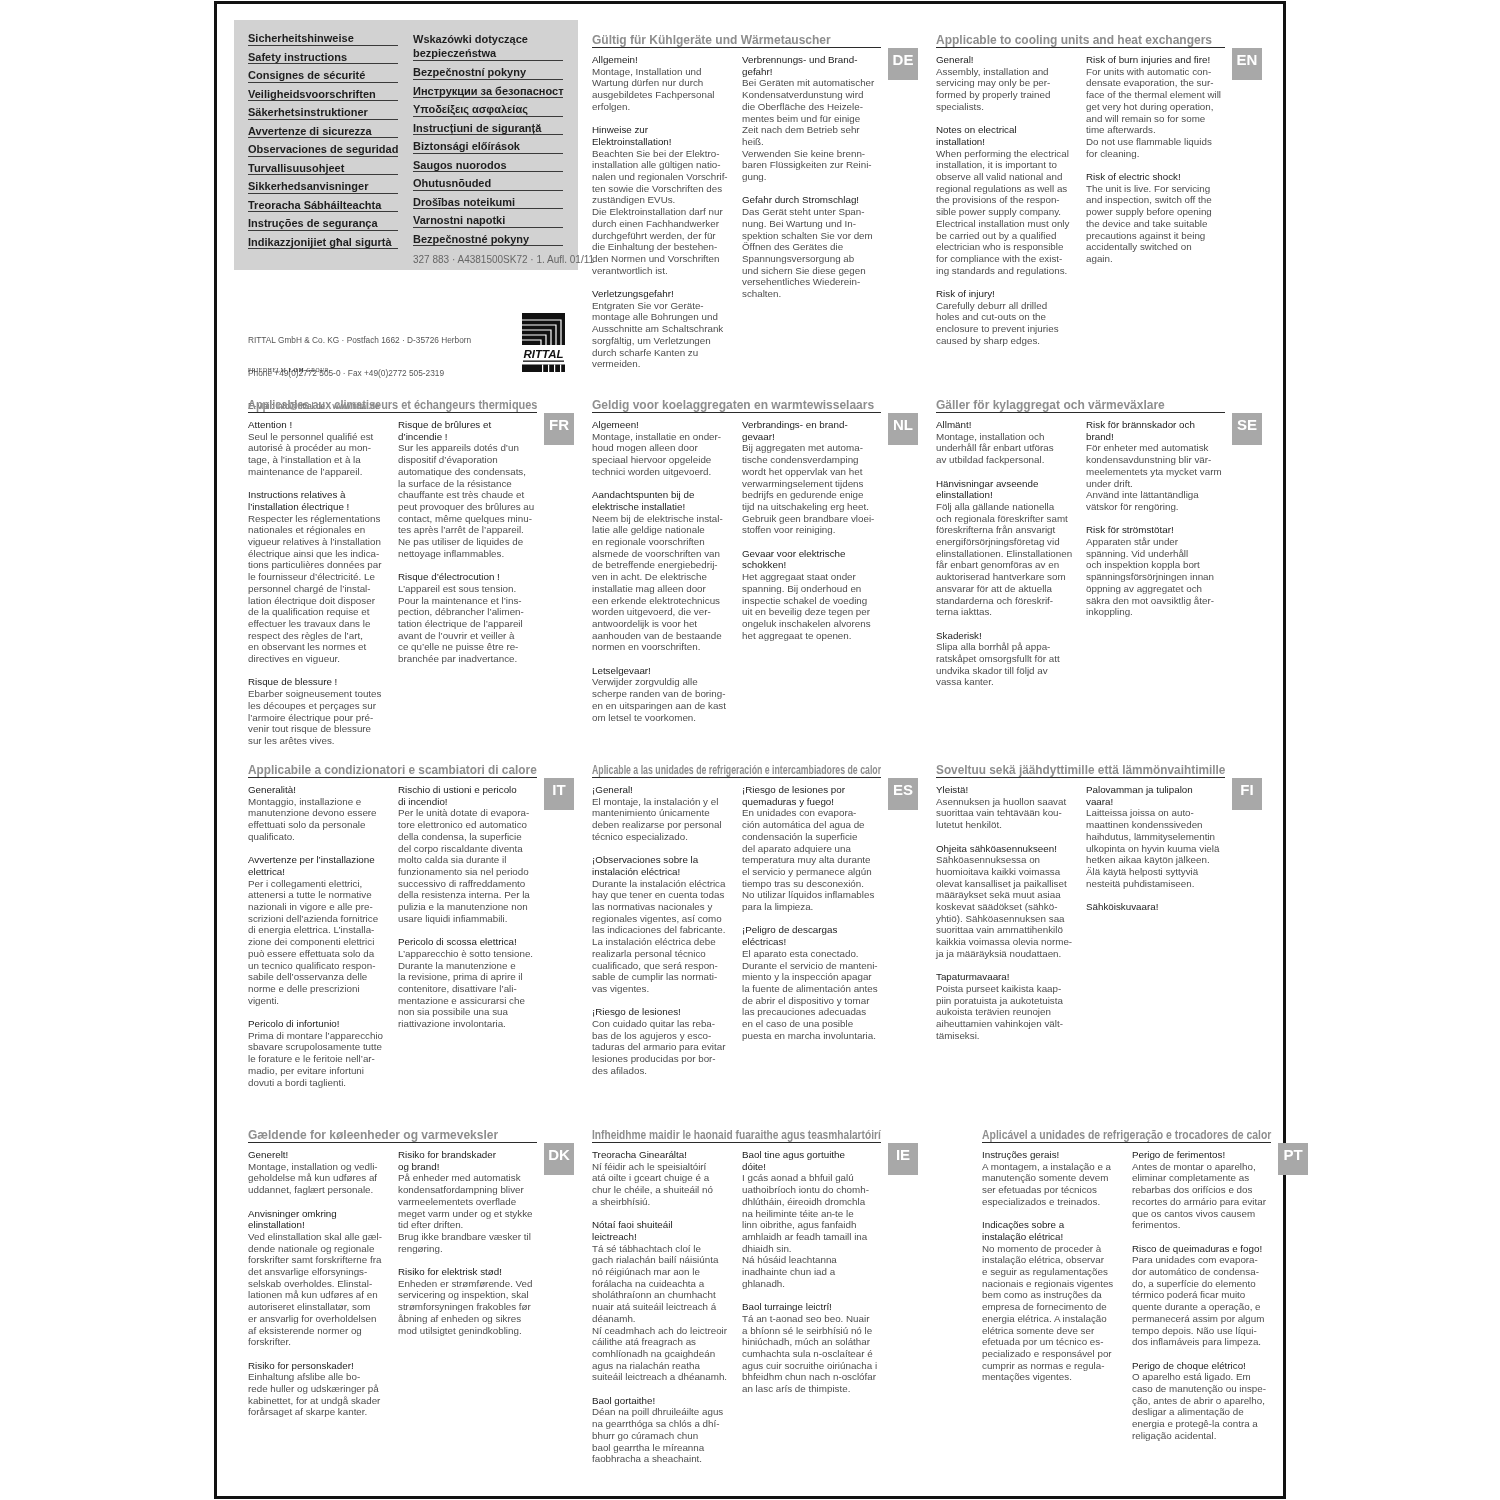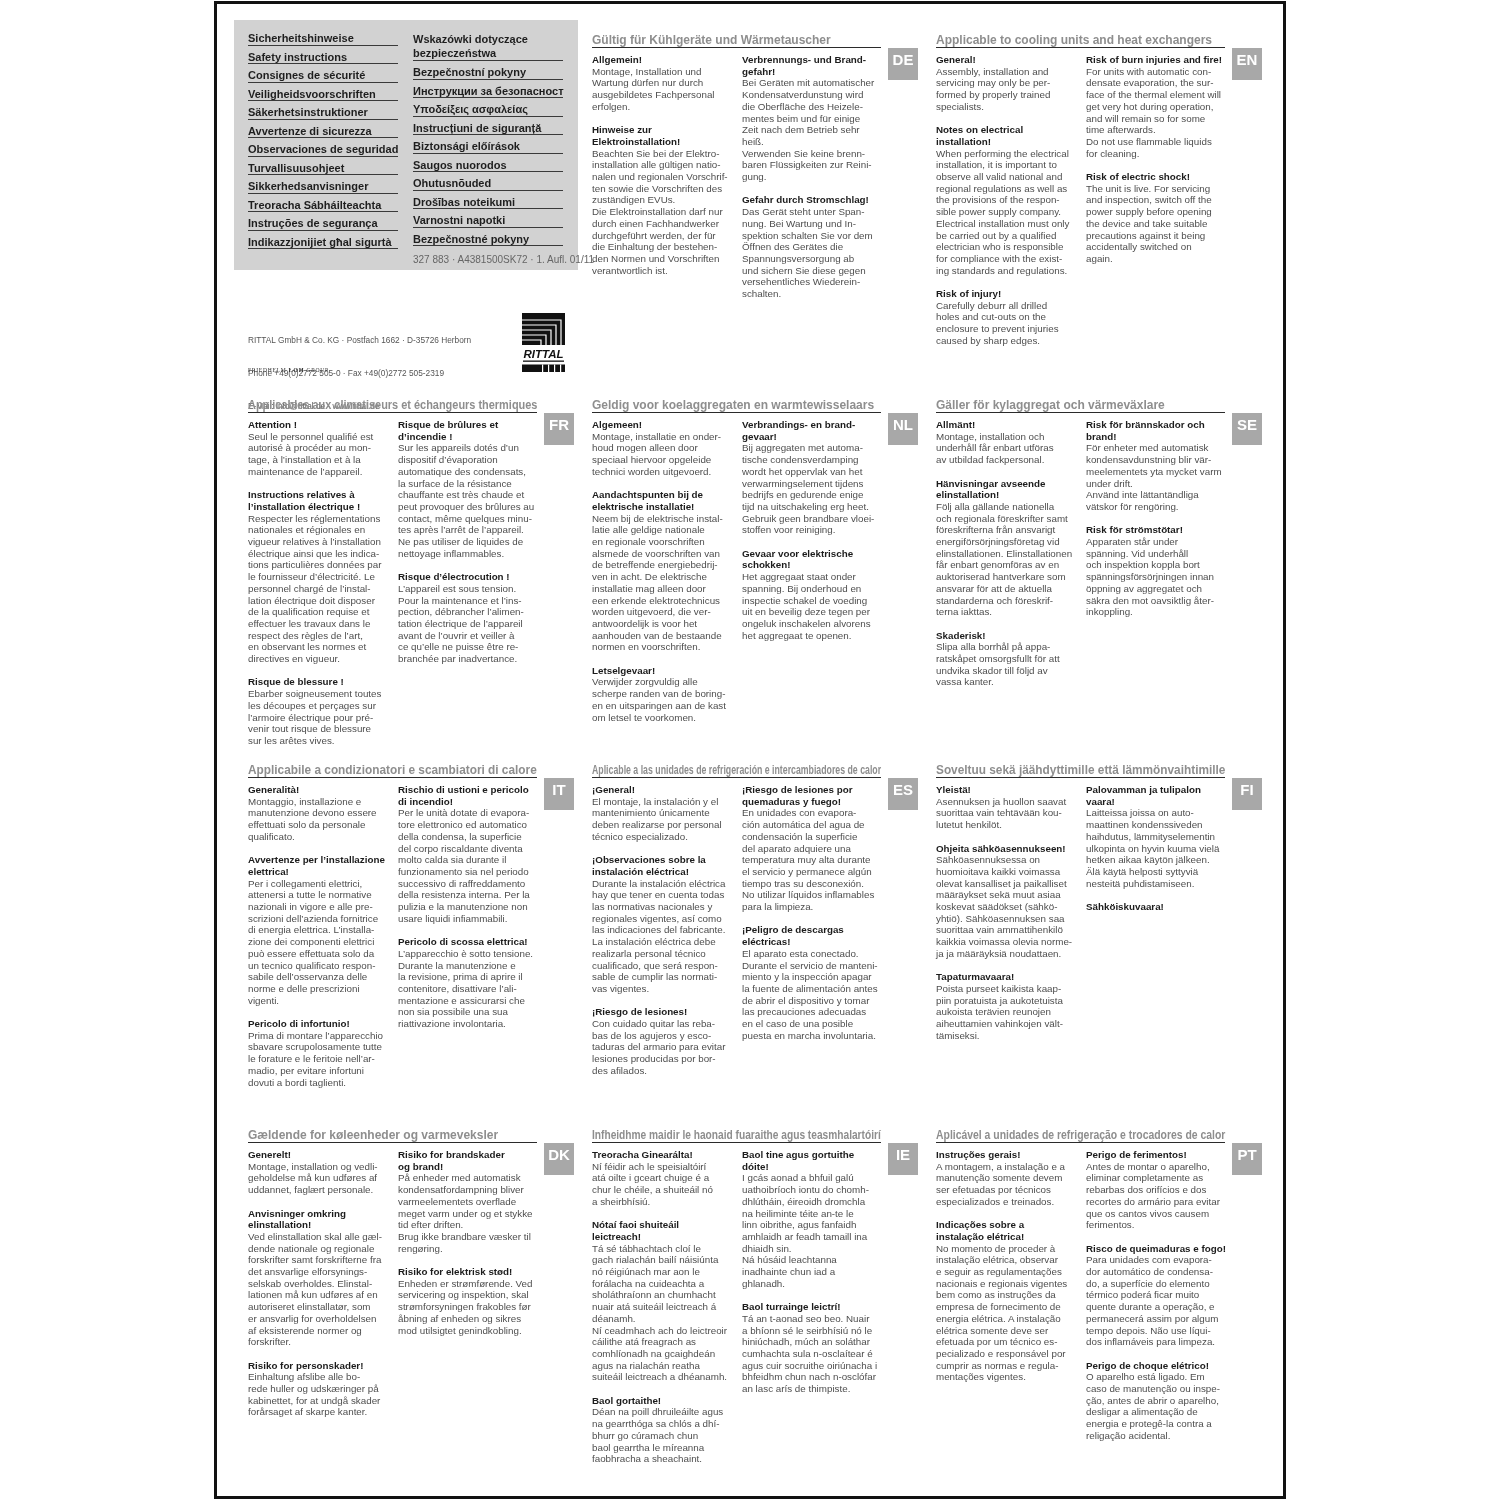--- a/index.html
+++ b/index.html
@@ -37,21 +37,21 @@
   }
   .sec-tag {
     position:absolute; left:296px; top:17px; width:30px; height:32px; line-height:24px;
     text-align:center; background:#a8a8a8; color:#fff; font-weight:bold; font-size:15px;
   }
   .sec-cols { display:flex; margin-top:6px; }
   .sub { flex:none; }
   .sub.l { width:150px; }
   .sub.r { width:145px; }
   .blk { margin-bottom:11.7px; }
-  .bh { font-weight:bold; font-size:9.8px; line-height:11.7px; color:#1c1c1c; white-space:pre; }
+  .bh { font-weight:normal; font-size:9.8px; line-height:11.7px; color:#1c1c1c; white-space:pre; }
   .bb { font-size:9.8px; line-height:11.7px; color:#4e4e4e; white-space:pre; }
 </style>
 </head>
 <body>
 
 <div class="frame"></div>
 
 <div class="hbox">
   <ul class="tlist left">
     <li>Sicherheitshinweise</li>
@@ -131,20 +131,29 @@
 nalen und regionalen Vorschrif-
 ten sowie die Vorschriften des
 zuständigen EVUs.
 Die Elektroinstallation darf nur
 durch einen Fachhandwerker
 durchgeführt werden, der für
 die Einhaltung der bestehen-
 den Normen und Vorschriften
 verantwortlich ist.</div>
         </div>
+      <div class="blk">
+          <div class="bh">Verletzungsgefahr!</div>
+          <div class="bb">Entgraten Sie vor Geräte-
+montage alle Bohrungen und
+Ausschnitte am Schaltschrank
+sorgfältig, um Verletzungen
+durch scharfe Kanten zu
+vermeiden.</div>
+        </div>
     </div>
     <div class="sub r">
       <div class="blk">
           <div class="bh">Verbrennungs- und Brand-
 gefahr!</div>
           <div class="bb">Bei Geräten mit automatischer
 Kondensatverdunstung wird
 die Oberfläche des Heizele-
 mentes beim und für einige
 Zeit nach dem Betrieb sehr
@@ -714,21 +723,21 @@
 hiniúchadh, múch an soláthar
 cumhachta sula n-osclaítear é
 agus cuir socruithe oiriúnacha i
 bhfeidhm chun nach n-osclófar
 an lasc arís de thimpiste.</div>
         </div>
     </div>
   </div>
 </section>
 
-<section class="sec" style="left:936px;top:1126px">
+<section class="sec" style="left:982px;top:1126px">
   <div class="sec-head"><span class="sec-title" style="transform: scaleX(0.867868);">Aplicável a unidades de refrigeração e trocadores de calor</span></div>
   <div class="sec-tag">PT</div>
   <div class="sec-cols">
     <div class="sub l">
       <div class="blk">
           <div class="bh">Instruções gerais!</div>
           <div class="bb">A montagem, a instalação e a
 manutenção somente devem
 ser efetuadas por técnicos
 especializados e treinados.</div>

